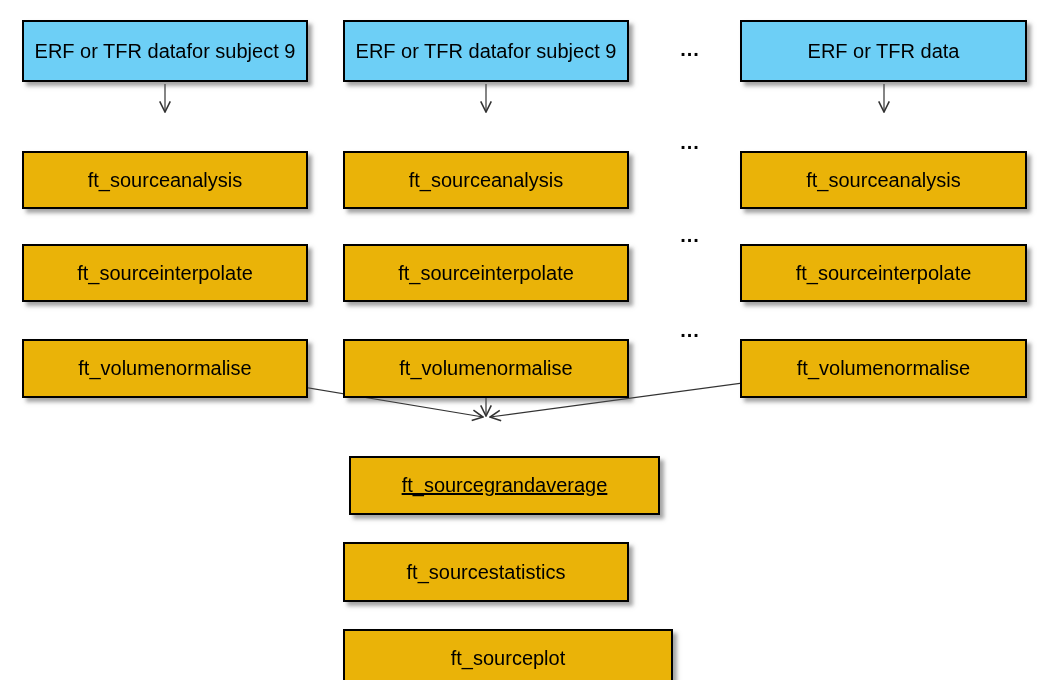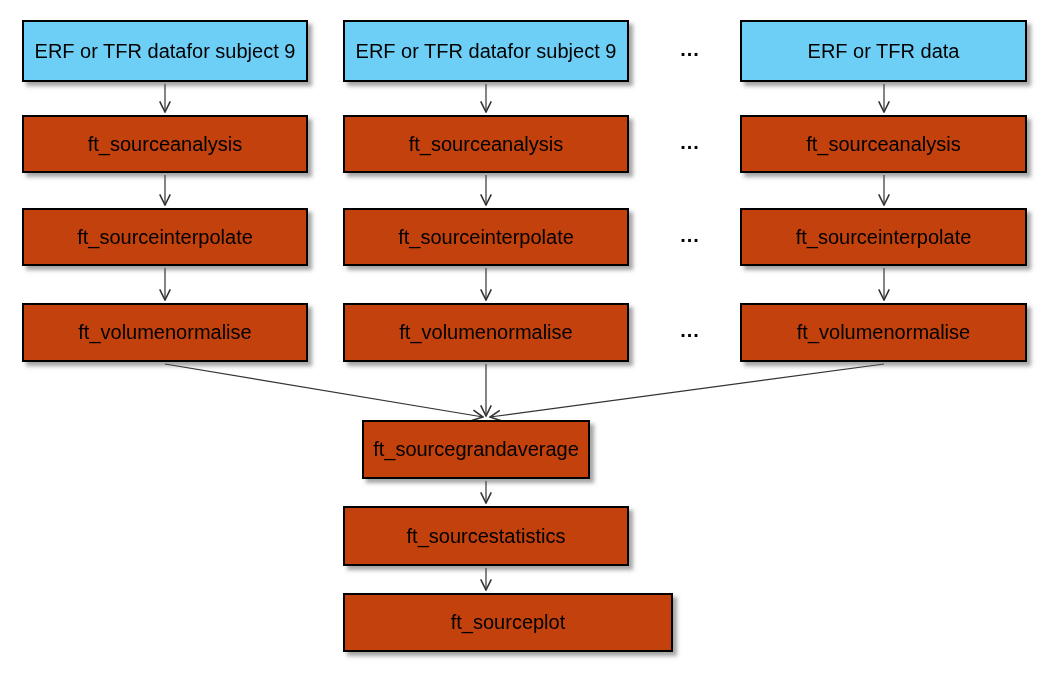--- a/index.html
+++ b/index.html
@@ -27,21 +27,22 @@
     justify-content: center;
     text-align: center;
     font-size: 20px;
     color: #000000;
   }
   .box.input {
     background: #6DCFF6;
     line-height: 27px;
   }
   .box.step {
-    background: #c2410c;
+    background: #eab308;
+    margin-top: 36px;
   }
   .ellipsis {
     position: absolute;
     width: 36px;
     text-align: center;
     font-size: 20px;
     font-weight: 700;
     letter-spacing: 1px;
     color: #000000;
   }
@@ -114,21 +115,21 @@
   </div>
   <div class="box step" style="left:740px; top:303px; width:287px; height:59px;">
     <span>ft_volumenormalise</span>
   </div>
 
   <div class="ellipsis" style="left:672px; top:38px;">...</div>
   <div class="ellipsis" style="left:672px; top:131px;">...</div>
   <div class="ellipsis" style="left:672px; top:224px;">...</div>
   <div class="ellipsis" style="left:672px; top:319px;">...</div>
 
-  <div class="box step" style="left:362px; top:420px; width:228px; height:59px;">
+  <div class="box step" style="left:349px; top:420px; width:311px; height:59px;text-decoration:underline;">
     <span>ft_sourcegrandaverage</span>
   </div>
   <div class="box step" style="left:343px; top:506px; width:286px; height:60px;">
     <span>ft_sourcestatistics</span>
   </div>
   <div class="box step" style="left:343px; top:593px; width:330px; height:59px;">
     <span>ft_sourceplot</span>
   </div>
 
 </div>

